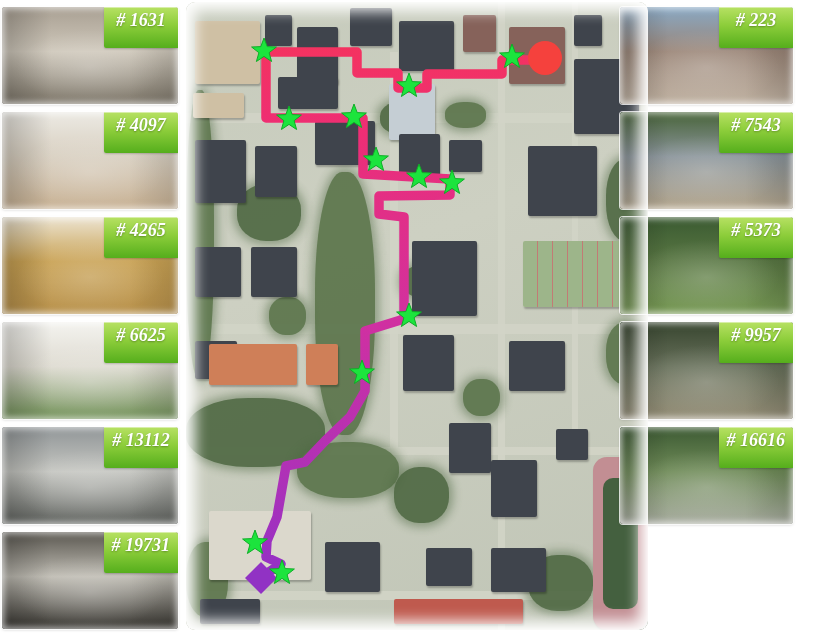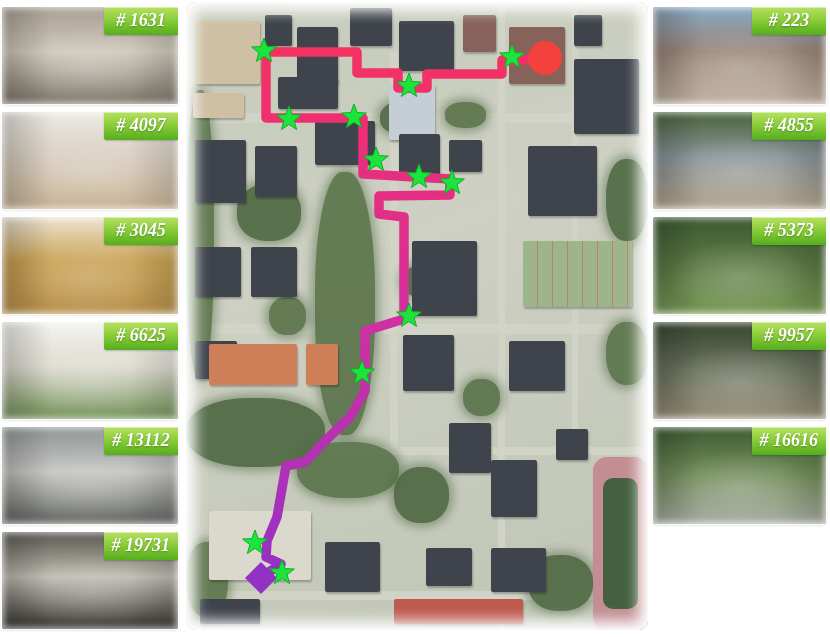--- a/index.html
+++ b/index.html
@@ -3,39 +3,39 @@
 <meta charset="utf-8">
 <style>
   html,body{margin:0;padding:0;}
   body{
     width:830px;height:637px;position:relative;overflow:hidden;
     background:#ffffff;
     font-family:"Liberation Sans", sans-serif;
   }
   .col{position:absolute;top:7px;width:176px;}
   .col-left{left:2px;}
-  .col-right{left:653px;width:173px;}
+  .col-right{left:620px;width:173px;}
   .frame{
     position:relative;height:97px;margin-bottom:8px;
     border-radius:3px;overflow:hidden;
     box-shadow:0 0 0 1px rgba(255,255,255,.8), 0 1px 3px rgba(0,0,0,.18);
   }
   .frame::before{ 
     content:'';position:absolute;inset:0;
     background:
       radial-gradient(ellipse 60% 55% at 50% 62%, rgba(255,255,255,.22), rgba(255,255,255,0) 70%),
       linear-gradient(90deg, rgba(0,0,0,.22), rgba(0,0,0,0) 28%, rgba(0,0,0,0) 72%, rgba(0,0,0,.14));
   }
   .frame::after{ 
     content:'';position:absolute;inset:0;border-radius:3px;
     box-shadow:inset 0 0 6px 2px rgba(255,255,255,.65);
   }
   .badge{
     position:absolute;top:0;right:0;z-index:3;
-    min-width:58px;padding:1px 8px 3px;text-align:center;
+    min-width:58px;padding:1px 8px 16px;text-align:center;
     font-family:"Liberation Serif", serif;font-style:italic;font-weight:bold;
     font-size:18px;line-height:24px;color:#fff;
     text-shadow:0 1px 2px rgba(0,0,0,.3);
     box-shadow:inset 0 1px 0 rgba(255,255,255,.45), 0 1px 2px rgba(0,0,0,.2);
     border-bottom-left-radius:2px;
   }
   .map{
     position:absolute;left:186px;top:2px;width:462px;height:628px;
     border-radius:9px;overflow:hidden;
     background:linear-gradient(160deg,#c6cbbc,#cdd0c2 40%,#c0c5b6);
@@ -54,21 +54,21 @@
 <body>
 
 <div class="col col-left" id="colL">
     <div class="frame" title="old stairwell, stained walls, metal railing" style="background: linear-gradient(rgb(168, 159, 146) 0%, rgb(207, 200, 187) 46%, rgb(123, 116, 103) 100%);">
       <span class="badge" style="background: linear-gradient(rgb(183, 225, 99) 0%, rgb(140, 205, 58) 45%, rgb(85, 174, 28) 100%); color: rgb(255, 255, 255);"># 1631</span>
     </div>
     <div class="frame" title="cafeteria hall with tables and stools" style="background: linear-gradient(rgb(236, 234, 228) 0%, rgb(216, 207, 192) 46%, rgb(199, 176, 146) 100%);">
       <span class="badge" style="background: linear-gradient(rgb(183, 225, 99) 0%, rgb(140, 205, 58) 45%, rgb(85, 174, 28) 100%); color: rgb(255, 255, 255); margin-left: 8px;"># 4097</span>
     </div>
     <div class="frame" title="wood-panel staircase with white railing" style="background: linear-gradient(rgb(236, 228, 210) 0%, rgb(201, 162, 84) 46%, rgb(184, 145, 75) 100%);">
-      <span class="badge" style="background: linear-gradient(rgb(183, 225, 99) 0%, rgb(140, 205, 58) 45%, rgb(85, 174, 28) 100%); color: rgb(255, 255, 255);"># 3045</span>
+      <span class="badge" style="background: linear-gradient(rgb(183, 225, 99) 0%, rgb(140, 205, 58) 45%, rgb(85, 174, 28) 100%); color: rgb(255, 255, 255);"># 4265</span>
     </div>
     <div class="frame" title="bright lobby with ivy planter hedge" style="background: linear-gradient(rgb(244, 243, 239) 0%, rgb(222, 219, 209) 46%, rgb(111, 143, 85) 100%);">
       <span class="badge" style="background: linear-gradient(rgb(183, 225, 99) 0%, rgb(140, 205, 58) 45%, rgb(85, 174, 28) 100%); color: rgb(255, 255, 255);"># 6625</span>
     </div>
     <div class="frame" title="columned hall with striped stone floor" style="background: linear-gradient(rgb(144, 149, 151) 0%, rgb(197, 198, 193) 46%, rgb(94, 97, 93) 100%);">
       <span class="badge" style="background: linear-gradient(rgb(183, 225, 99) 0%, rgb(140, 205, 58) 45%, rgb(85, 174, 28) 100%); color: rgb(255, 255, 255);"># 13112</span>
     </div>
     <div class="frame" title="atrium stair with curved black floor bands" style="background: linear-gradient(rgb(89, 86, 79) 0%, rgb(191, 188, 179) 46%, rgb(51, 49, 44) 100%);">
       <span class="badge" style="background: linear-gradient(rgb(183, 225, 99) 0%, rgb(140, 205, 58) 45%, rgb(85, 174, 28) 100%); color: rgb(255, 255, 255);"># 19731</span>
     </div>
@@ -161,21 +161,21 @@
       <polygon points="69.0,528.0 72.2,536.6 81.4,537.0 74.1,542.7 76.6,551.5 69.0,546.4 61.4,551.5 63.9,542.7 56.6,537.0 65.8,536.6" fill="#1ce43d" stroke="#0fae27" stroke-width="1"></polygon>
       <polygon points="96.0,558.0 99.2,566.6 108.4,567.0 101.1,572.7 103.6,581.5 96.0,576.4 88.4,581.5 90.9,572.7 83.6,567.0 92.8,566.6" fill="#1ce43d" stroke="#0fae27" stroke-width="1"></polygon>
     </svg>
     <div class="fade"></div>
   </div>
 <div class="col col-right" id="colR">
     <div class="frame" title="street with glass facade and pedestrians" style="background: linear-gradient(rgb(136, 168, 196) 0%, rgb(155, 134, 120) 46%, rgb(192, 178, 162) 100%);">
       <span class="badge" style="background: linear-gradient(rgb(183, 225, 99) 0%, rgb(140, 205, 58) 45%, rgb(85, 174, 28) 100%); color: rgb(255, 255, 255);"># 223</span>
     </div>
     <div class="frame" title="plaza with yellow grid and shared bikes" style="background: linear-gradient(rgb(72, 100, 57) 0%, rgb(138, 148, 154) 46%, rgb(179, 165, 140) 100%);">
-      <span class="badge" style="background: linear-gradient(rgb(183, 225, 99) 0%, rgb(140, 205, 58) 45%, rgb(85, 174, 28) 100%); color: rgb(255, 255, 255);"># 4855</span>
+      <span class="badge" style="background: linear-gradient(rgb(183, 225, 99) 0%, rgb(140, 205, 58) 45%, rgb(85, 174, 28) 100%); color: rgb(255, 255, 255);"># 7543</span>
     </div>
     <div class="frame" title="park lawn with bronze statue under trees" style="background: linear-gradient(rgb(58, 90, 49) 0%, rgb(89, 119, 67) 46%, rgb(120, 154, 85) 100%);">
       <span class="badge" style="background: linear-gradient(rgb(183, 225, 99) 0%, rgb(140, 205, 58) 45%, rgb(85, 174, 28) 100%); color: rgb(255, 255, 255);"># 5373</span>
     </div>
     <div class="frame" title="stone wall and shaded garden path" style="background: linear-gradient(rgb(55, 69, 47) 0%, rgb(103, 112, 90) 46%, rgb(150, 143, 120) 100%);">
       <span class="badge" style="background: linear-gradient(rgb(183, 225, 99) 0%, rgb(140, 205, 58) 45%, rgb(85, 174, 28) 100%); color: rgb(255, 255, 255);"># 9957</span>
     </div>
     <div class="frame" title="tree-lined campus road with red gateway" style="background: linear-gradient(rgb(60, 90, 51) 0%, rgb(111, 139, 88) 46%, rgb(169, 173, 161) 100%);">
       <span class="badge" style="background: linear-gradient(rgb(183, 225, 99) 0%, rgb(140, 205, 58) 45%, rgb(85, 174, 28) 100%); color: rgb(255, 255, 255);"># 16616</span>
     </div>

